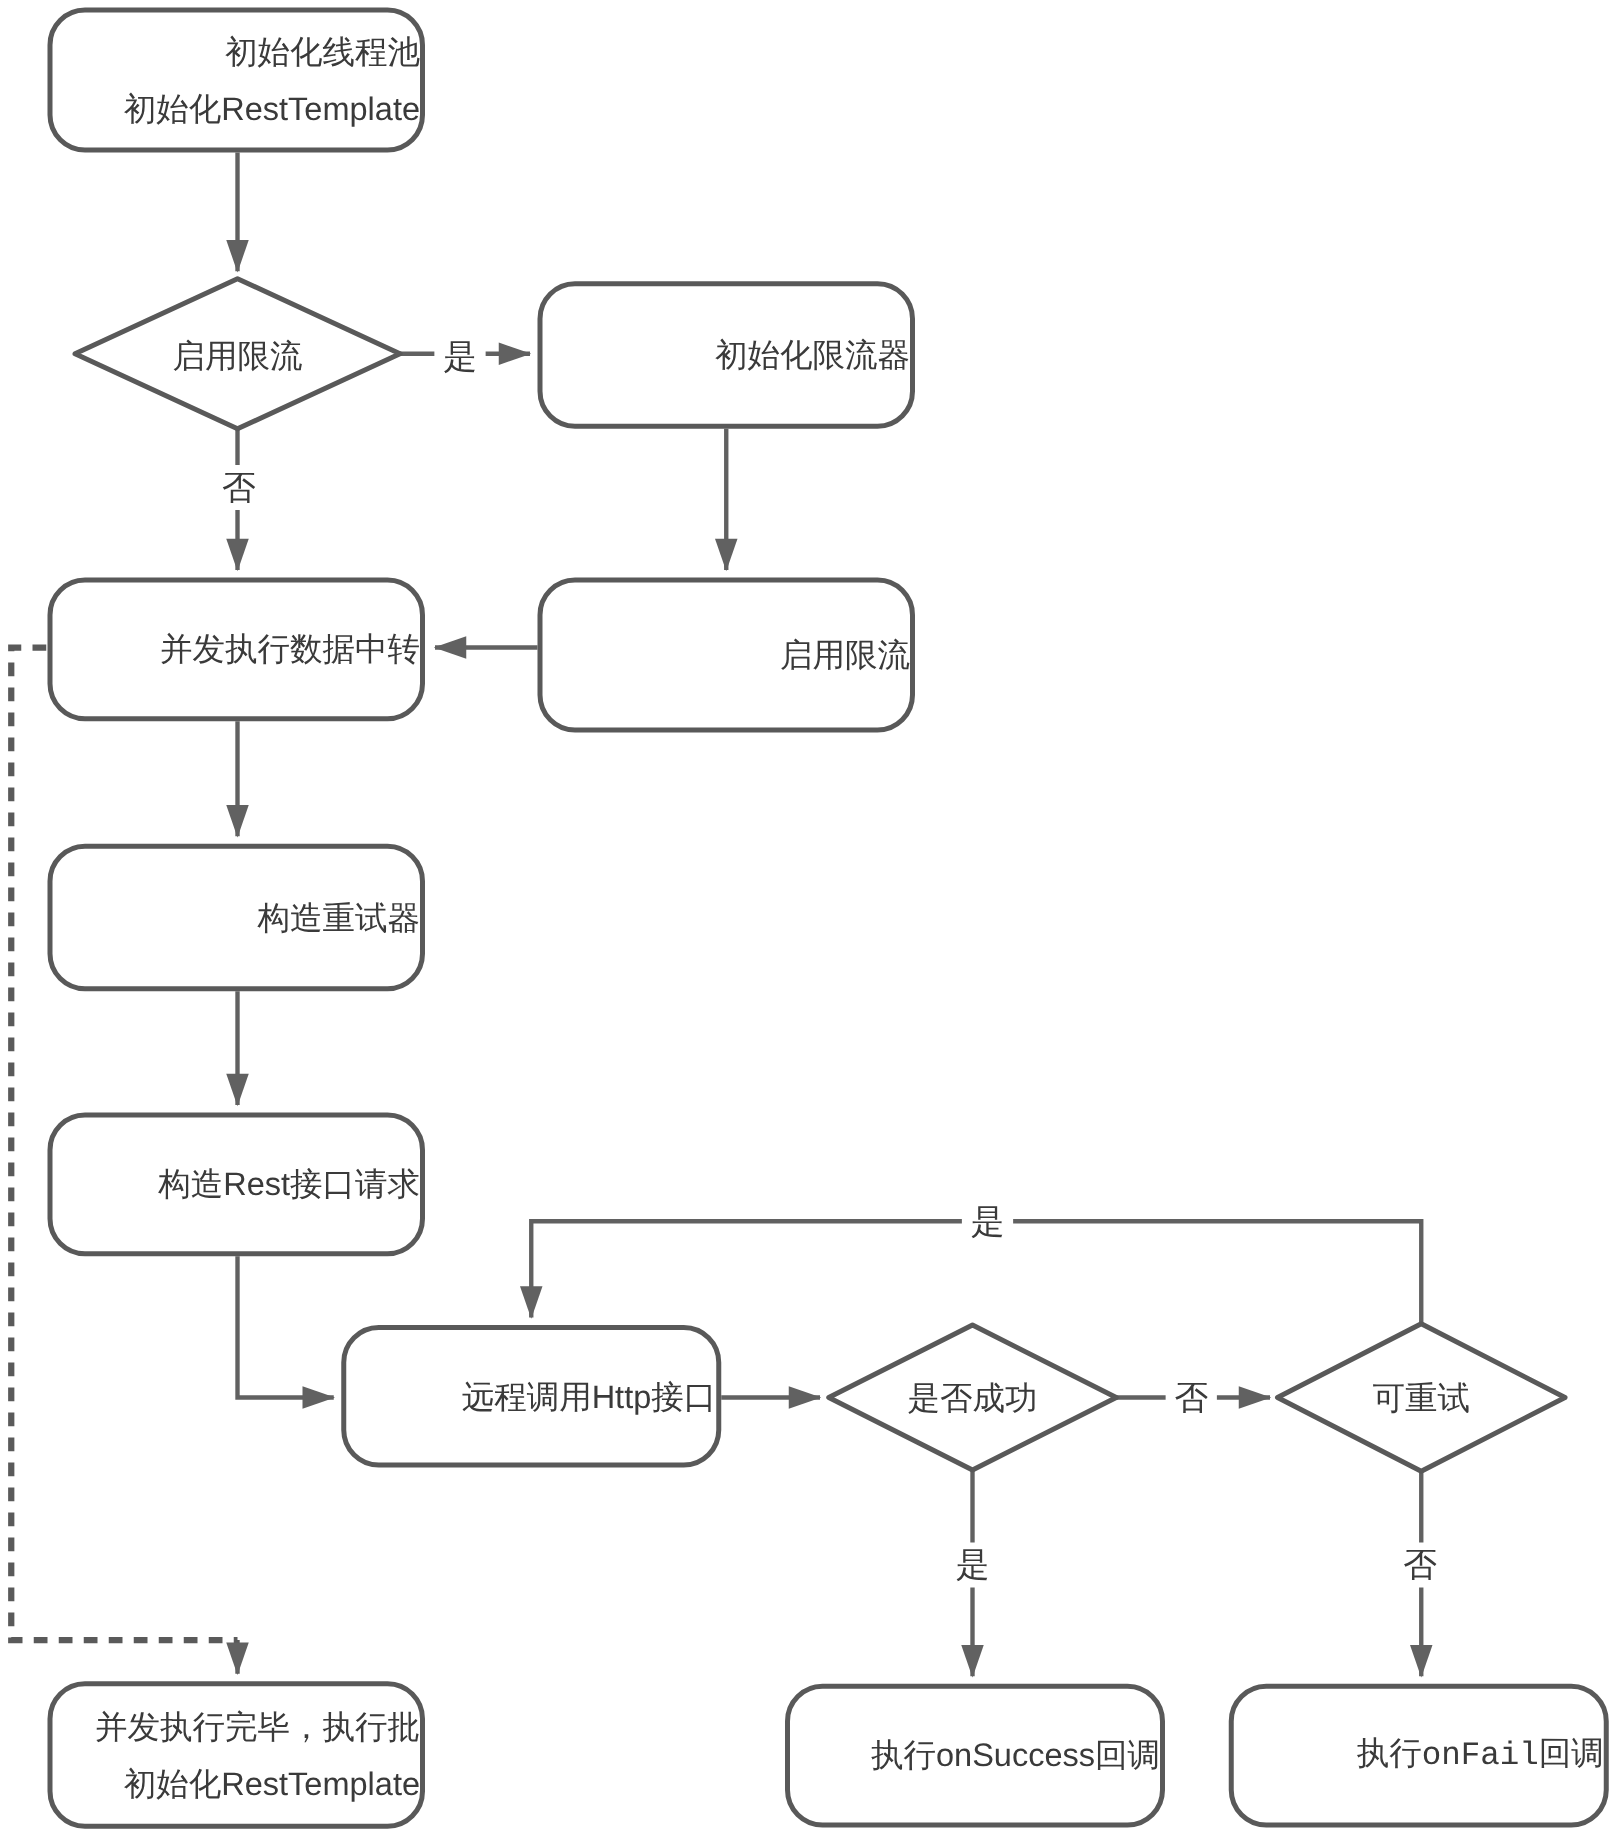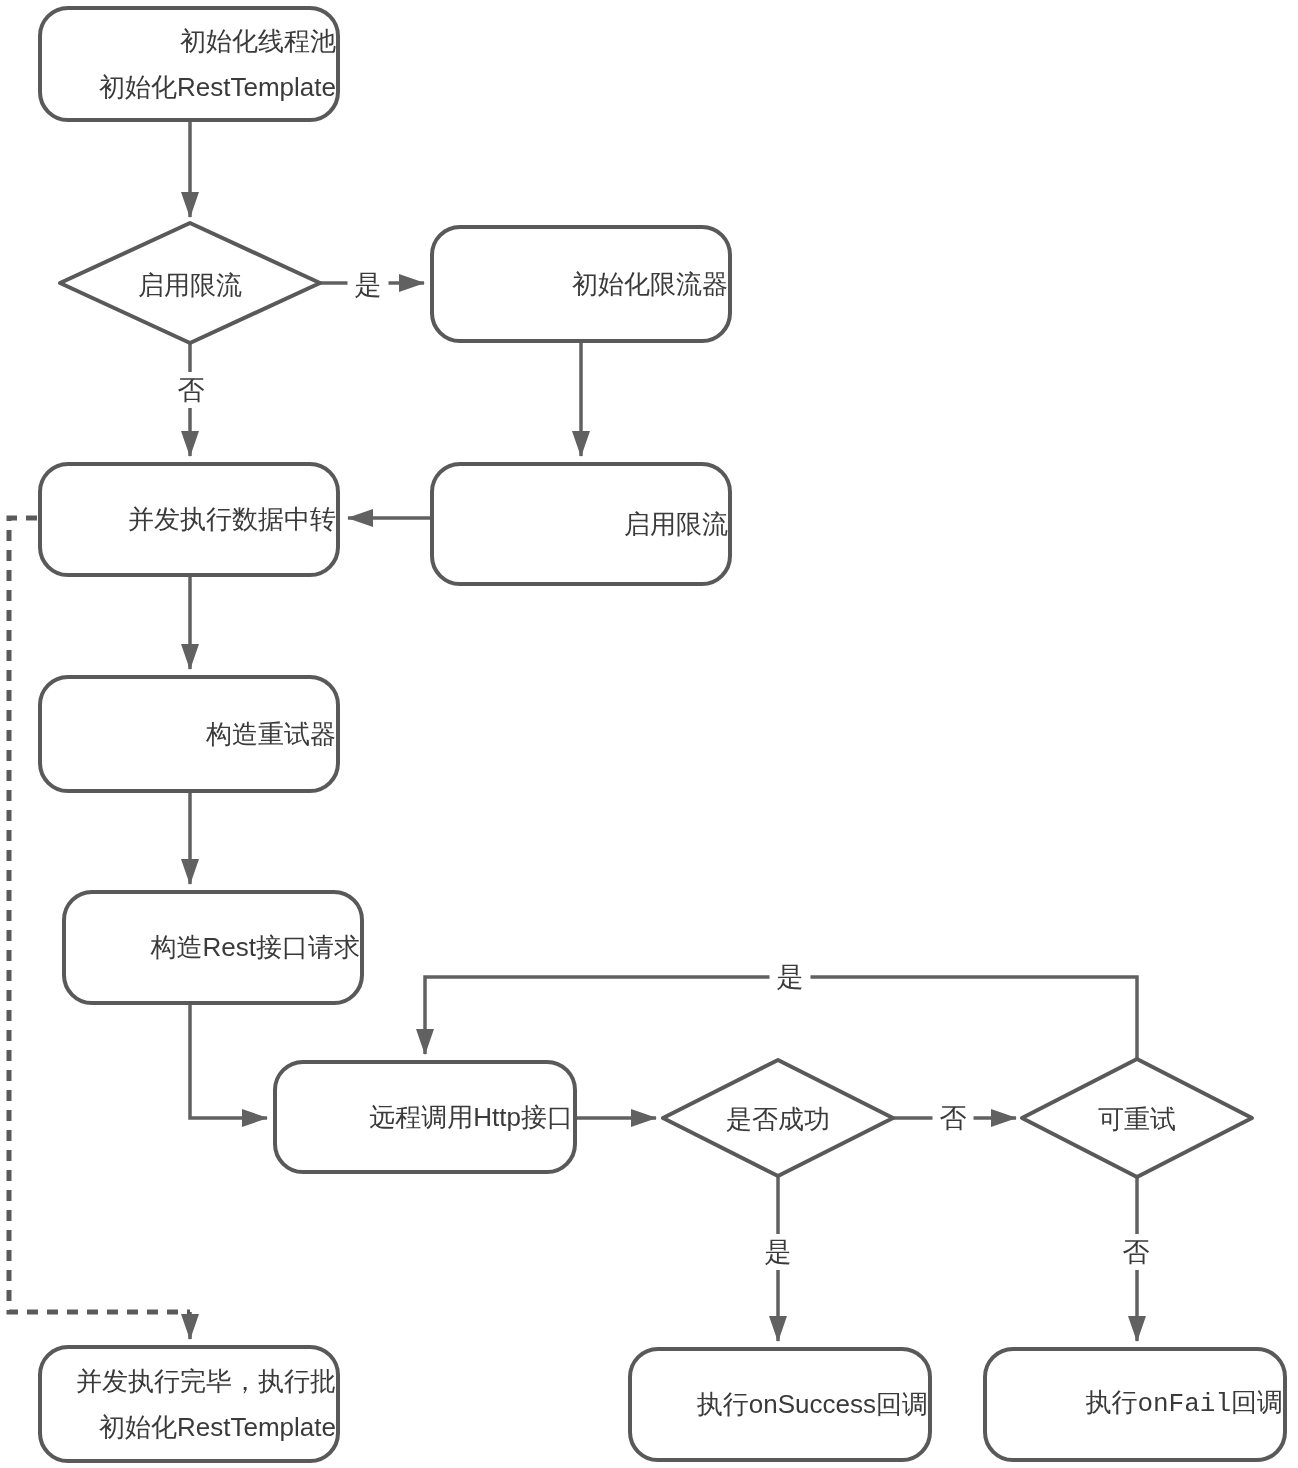--- a/index.html
+++ b/index.html
@@ -13,21 +13,21 @@
     align-items:flex-end; justify-content:center;
     border:4px solid #595959; border-radius:30px; background:#ffffff;
     font-size:26px; line-height:1.78; text-align:center; color:#3a3a3a;
     white-space:nowrap;
   }
   .n-init        { left:38px;  top:6px;    width:302px; height:116px; }
   .n-initlimiter { left:430px; top:225px;  width:302px; height:118px; }
   .n-concurrent  { left:38px;  top:462px;  width:302px; height:115px;padding-left:16px; }
   .n-enable      { left:430px; top:462px;  width:302px; height:124px; }
   .n-retrier     { left:38px;  top:675px;  width:302px; height:118px; }
-  .n-request     { left:38px;  top:890px;  width:302px; height:115px;margin-left:24px; }
+  .n-request     { left:38px;  top:890px;  width:302px; height:115px; }
   .n-remote      { left:273px; top:1060px; width:304px; height:114px; }
   .n-onsuccess   { left:628px; top:1347px; width:304px; height:115px; }
   .n-onfail      { left:983px; top:1347px; width:304px; height:115px;font-family:Liberation Mono, monospace; }
   .n-batch       { left:38px;  top:1345px; width:302px; height:118px; }
 
   .dlabel {
     position:absolute; transform:translate(-50%,-50%);
     font-size:26px; white-space:nowrap; color:#3a3a3a;
   }
   .dl-limit   { left:190px;  top:285px; }

